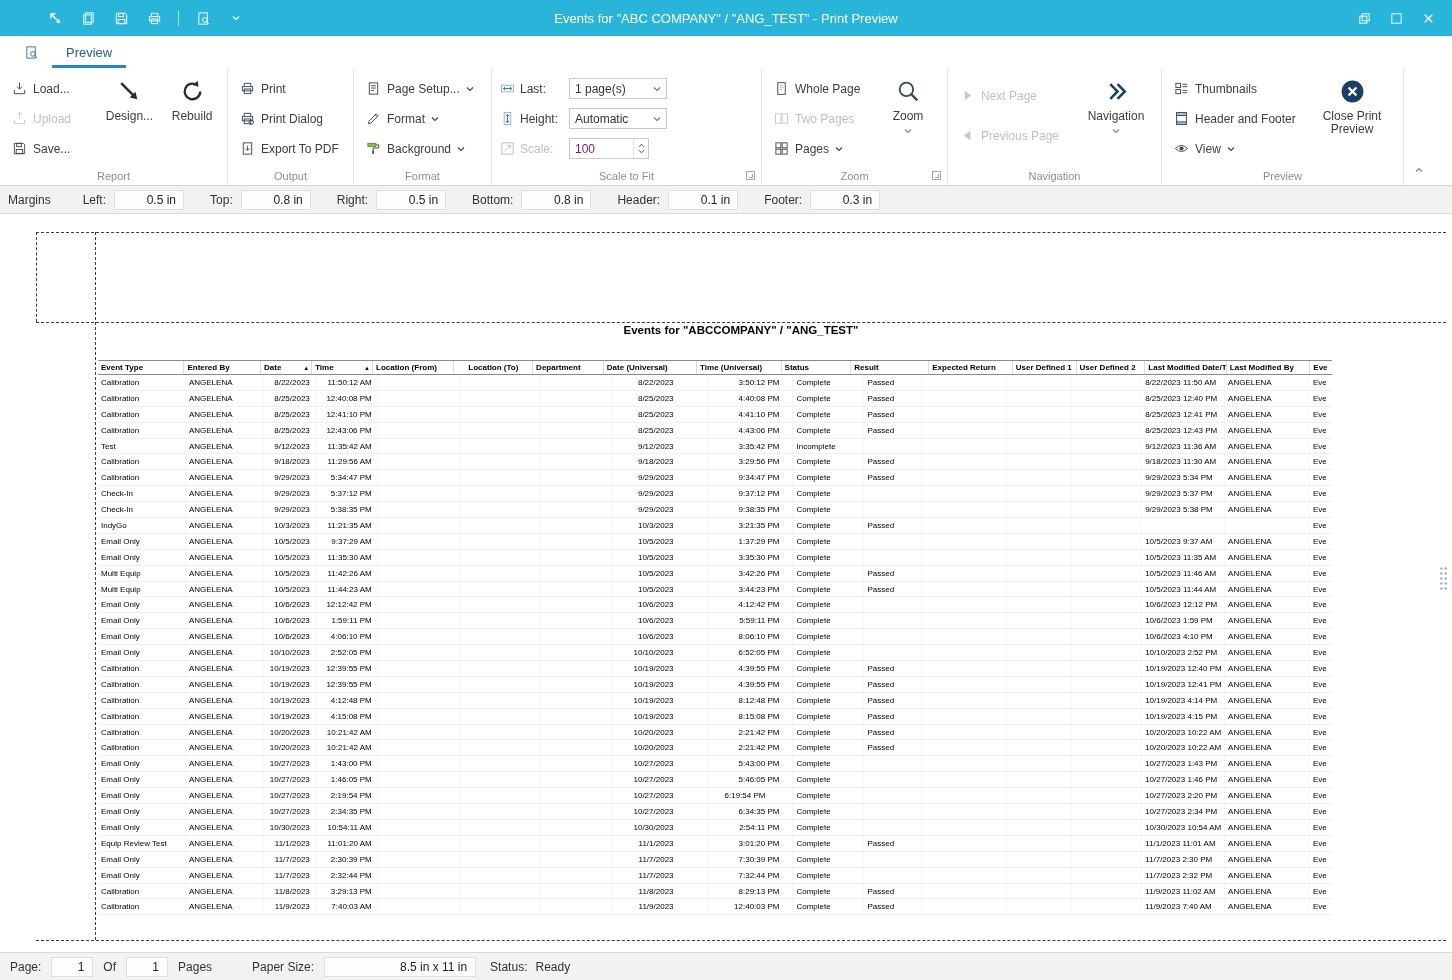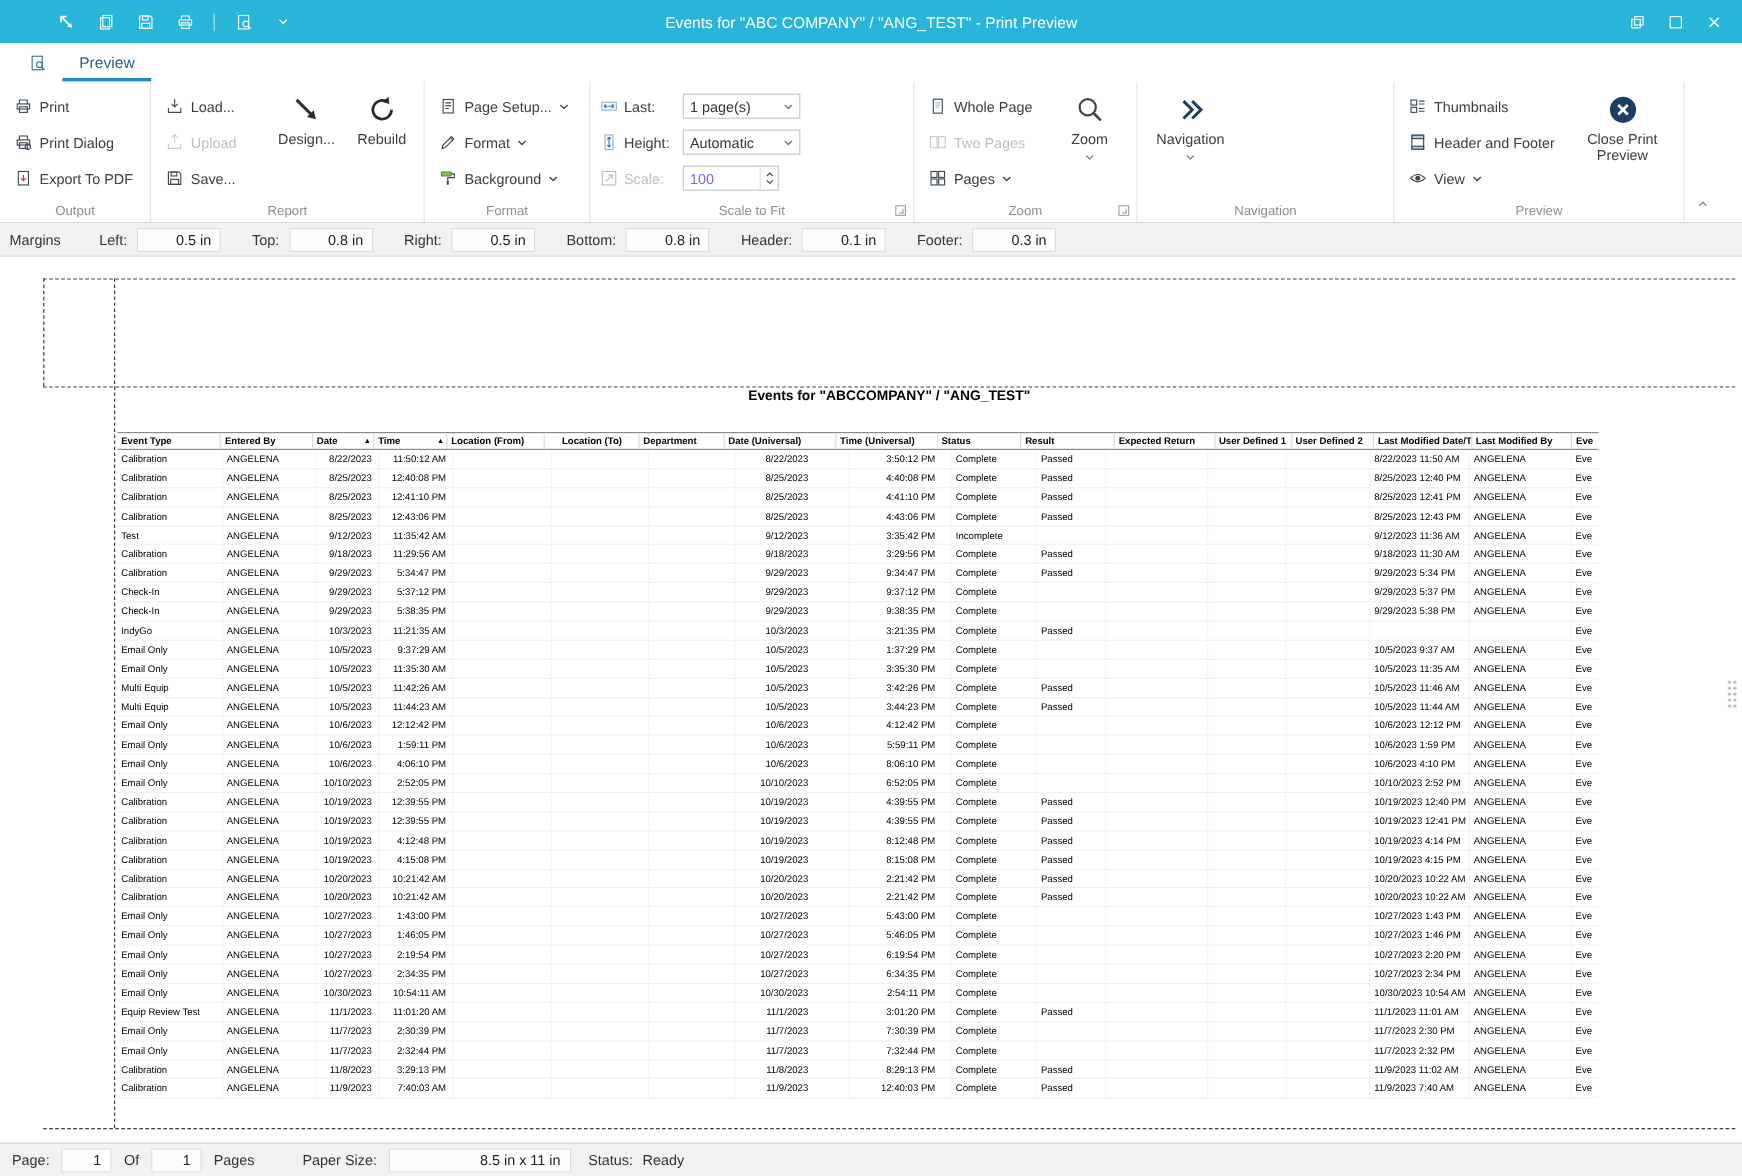--- a/index.html
+++ b/index.html
@@ -40,21 +40,21 @@
   .disabled svg{color:#c9c9c9 !important}
   .lbtn{display:flex;flex-direction:column;align-items:center;gap:5px;padding:5px 5px 0;font-size:12px;color:#3d3d3d;text-align:center;line-height:13px}
   .lbtn .ic-lg{color:#3d4752}
   .fitbtn{border:1px solid #35a0d9;background:#ddf0fa;border-radius:2px;height:94px;width:78px;padding-top:9px;margin-right:6px}
   .chevd{color:#8b8b8b}
   .srow{display:flex;align-items:center;gap:5px;height:21px;font-size:12px;color:#3d3d3d}
   .flabel{width:44px}
   .combo{display:flex;align-items:center;justify-content:space-between;width:98px;height:21px;border:1px solid #c3cad0;background:#fff;padding:0 5px;font-size:12px;color:#333}
   .combo .chevd{color:#777}
   .spin{display:flex;width:80px;height:21px;border:1px solid #c3cad0;background:#fff}
-  .spin .sval{flex:1;font-size:12px;padding:3px 5px;color:#8b5cf6}
+  .spin .sval{flex:1;font-size:12px;padding:3px 5px;color:#701a75}
   .sarrows{width:15px;border-left:1px solid #dfe3e6;display:flex;flex-direction:column;align-items:center;justify-content:center;gap:1px;color:#888}
   .sarrows svg{width:7px;height:5px}
   .launcher{position:absolute;right:6px;bottom:5px;width:9px;height:9px;border:1px solid #a6a6a6}
   .launcher::after{content:"";position:absolute;right:1px;bottom:1px;width:3px;height:3px;border-right:1px solid #a6a6a6;border-bottom:1px solid #a6a6a6}
   .collapse{position:absolute;right:22px;bottom:6px;width:22px;height:18px;display:flex;align-items:center;justify-content:center;color:#8a8a8a}
 
   
   .marginsbar{position:absolute;top:186px;left:0;width:100%;height:28px;background:#f2f2f3;border-bottom:1px solid #dadada;display:flex;align-items:center;font-size:12px;color:#333;padding-left:8px}
   .mtitle{margin-right:32px}
   .mlabel{margin-right:8px}
@@ -160,20 +160,64 @@
         <path d="M11.3 11.3L14 14" stroke="currentColor"></path>
       </svg>
     </span>
   <div class="tab active">
       <span>Preview</span>
     </div>
 </div>
 
 <div class="ribbon">
 
+  <div class="rgroup" style="width:228px">
+    <div class="scol" style="width:90px">
+      <div class="sbtn">
+        <svg class="ic" viewBox="0 0 16 16">
+            <path d="M8 1.5v7" stroke="currentColor" fill="none"></path>
+            <path d="M5.3 6L8 8.7 10.7 6" fill="none" stroke="currentColor"></path>
+            <path d="M2.5 9.5v4h11v-4" fill="none" stroke="currentColor"></path>
+          </svg>
+        <span>Load...</span>
+      </div>
+      <div class="sbtn disabled">
+        <svg class="ic" viewBox="0 0 16 16">
+            <path d="M8 8.5v-7" stroke="currentColor" fill="none"></path>
+            <path d="M5.3 4L8 1.3 10.7 4" fill="none" stroke="currentColor"></path>
+            <path d="M2.5 9.5v4h11v-4" fill="none" stroke="currentColor"></path>
+          </svg>
+        <span>Upload</span>
+      </div>
+      <div class="sbtn">
+        <svg class="ic" viewBox="0 0 16 16">
+            <path d="M2.5 2.5h9.5l1.5 1.5v9.5h-11z" fill="none" stroke="currentColor"></path>
+            <rect x="5" y="2.5" width="5" height="3.5" fill="none" stroke="currentColor"></rect>
+            <rect x="4.5" y="9" width="7" height="4.5" fill="none" stroke="currentColor"></rect>
+          </svg>
+        <span>Save...</span>
+      </div>
+    </div>
+    <div class="lbtn" style="width:64px">
+      <svg class="ic-lg" viewBox="0 0 26 26">
+          <path d="M5 5L18 18" stroke="#2b2b2b" stroke-width="2.4" fill="none"></path>
+          <path d="M20.5 20.5l-7.2-1.8 5.4-5.4z" fill="#2b2b2b"></path>
+        </svg>
+      <span>Design...</span>
+    </div>
+    <div class="lbtn" style="width:62px">
+      <svg class="ic-lg" viewBox="0 0 26 26">
+          <path d="M20.5 13a7.5 7.5 0 1 1-3.2-6.2" fill="none" stroke="#2b2b2b" stroke-width="2.2"></path>
+          <path d="M18 2.6l.8 5.8-5.6-1.6z" fill="#2b2b2b"></path>
+        </svg>
+      <span>Rebuild</span>
+    </div>
+    <div class="rlabel">Report</div>
+  </div>
+
   <div class="rgroup" style="width:126px">
     <div class="scol">
       <div class="sbtn">
         <svg class="ic" viewBox="0 0 16 16">
             <path d="M4.5 6V2.5h7V6" fill="none" stroke="currentColor"></path>
             <rect x="2.5" y="6" width="11" height="4.5" fill="none" stroke="currentColor"></rect>
             <rect x="4.5" y="8.5" width="7" height="5" fill="none" stroke="currentColor"></rect>
           </svg>
         <span>Print</span>
       </div>
@@ -188,64 +232,20 @@
       </div>
       <div class="sbtn">
         <svg class="ic" viewBox="0 0 16 16">
             <rect x="3.5" y="2" width="9" height="12" fill="none" stroke="currentColor"></rect>
             <path d="M8 5v5M5.8 8l2.2 2.2L10.2 8" fill="none" stroke="#c0392b"></path>
           </svg>
         <span>Export To PDF</span>
       </div>
     </div>
     <div class="rlabel">Output</div>
-  </div>
-
-  <div class="rgroup" style="width:228px">
-    <div class="scol" style="width:90px">
-      <div class="sbtn">
-        <svg class="ic" viewBox="0 0 16 16">
-            <path d="M8 1.5v7" stroke="currentColor" fill="none"></path>
-            <path d="M5.3 6L8 8.7 10.7 6" fill="none" stroke="currentColor"></path>
-            <path d="M2.5 9.5v4h11v-4" fill="none" stroke="currentColor"></path>
-          </svg>
-        <span>Load...</span>
-      </div>
-      <div class="sbtn disabled">
-        <svg class="ic" viewBox="0 0 16 16">
-            <path d="M8 8.5v-7" stroke="currentColor" fill="none"></path>
-            <path d="M5.3 4L8 1.3 10.7 4" fill="none" stroke="currentColor"></path>
-            <path d="M2.5 9.5v4h11v-4" fill="none" stroke="currentColor"></path>
-          </svg>
-        <span>Upload</span>
-      </div>
-      <div class="sbtn">
-        <svg class="ic" viewBox="0 0 16 16">
-            <path d="M2.5 2.5h9.5l1.5 1.5v9.5h-11z" fill="none" stroke="currentColor"></path>
-            <rect x="5" y="2.5" width="5" height="3.5" fill="none" stroke="currentColor"></rect>
-            <rect x="4.5" y="9" width="7" height="4.5" fill="none" stroke="currentColor"></rect>
-          </svg>
-        <span>Save...</span>
-      </div>
-    </div>
-    <div class="lbtn" style="width:64px">
-      <svg class="ic-lg" viewBox="0 0 26 26">
-          <path d="M5 5L18 18" stroke="#2b2b2b" stroke-width="2.4" fill="none"></path>
-          <path d="M20.5 20.5l-7.2-1.8 5.4-5.4z" fill="#2b2b2b"></path>
-        </svg>
-      <span>Design...</span>
-    </div>
-    <div class="lbtn" style="width:62px">
-      <svg class="ic-lg" viewBox="0 0 26 26">
-          <path d="M20.5 13a7.5 7.5 0 1 1-3.2-6.2" fill="none" stroke="#2b2b2b" stroke-width="2.2"></path>
-          <path d="M18 2.6l.8 5.8-5.6-1.6z" fill="#2b2b2b"></path>
-        </svg>
-      <span>Rebuild</span>
-    </div>
-    <div class="rlabel">Report</div>
   </div>
 
   <div class="rgroup" style="width:138px">
     <div class="scol">
       <div class="sbtn">
         <svg class="ic" viewBox="0 0 16 16">
             <rect x="3.5" y="2" width="9" height="12" fill="none" stroke="currentColor"></rect>
             <path d="M5.5 5h5M5.5 7.5h5M5.5 10h3" stroke="currentColor" fill="none"></path>
           </svg>
         <span>Page Setup...</span>
@@ -366,20 +366,34 @@
       <span>Zoom</span>
       <svg class="icx chevd" viewBox="0 0 8 6">
           <path d="M1 1.5l3 3 3-3" fill="none" stroke="currentColor" stroke-width="1.2"></path>
         </svg>
     </div>
     <div class="rlabel">Zoom</div>
     <span class="launcher"></span>
   </div>
 
   <div class="rgroup" style="width:214px">
+    <div class="scol nav2" style="width:124px">
+      <div class="sbtn disabled">
+        <svg class="ic" viewBox="0 0 16 16">
+            <path d="M5 3l7 5-7 5z" fill="currentColor"></path>
+          </svg>
+        <span>Next Page</span>
+      </div>
+      <div class="sbtn disabled">
+        <svg class="ic" viewBox="0 0 16 16">
+            <path d="M11 3L4 8l7 5z" fill="currentColor"></path>
+          </svg>
+        <span>Previous Page</span>
+      </div>
+    </div>
     <div class="lbtn" style="width:72px">
       <svg class="ic-lg" viewBox="0 0 26 26">
           <path d="M7 6l7 7-7 7M14 6l7 7-7 7" fill="none" stroke="#1c3e66" stroke-width="2.4"></path>
         </svg>
       <span>Navigation</span>
       <svg class="icx chevd" viewBox="0 0 8 6">
           <path d="M1 1.5l3 3 3-3" fill="none" stroke="currentColor" stroke-width="1.2"></path>
         </svg>
     </div>
     <div class="rlabel">Navigation</div>
@@ -1009,21 +1023,21 @@
         </div>
         <div class="tr">
           <div class="td" style="width: 87px;">Email Only</div>
           <div class="td" style="width: 78px;">ANGELENA</div>
           <div class="td a-r" style="width: 52px;">10/27/2023</div>
           <div class="td a-r" style="width: 62px;">2:19:54 PM</div>
           <div class="td" style="width: 82px;"></div>
           <div class="td" style="width: 81px;"></div>
           <div class="td" style="width: 72px;"></div>
           <div class="td a-ru" style="width: 95px;">10/27/2023</div>
-          <div class="td a-rt" style="width: 86px;">6:19:54 PM</div>
+          <div class="td a-rt" style="width: 86px; text-align: center;">6:19:54 PM</div>
           <div class="td" style="width: 71px;">Complete</div>
           <div class="td" style="width: 58px;"></div>
           <div class="td" style="width: 85px;"></div>
           <div class="td" style="width: 65px;"></div>
           <div class="td" style="width: 70px;"></div>
           <div class="td" style="width: 83px;">10/27/2023 2:20 PM</div>
           <div class="td" style="width: 85px;">ANGELENA</div>
           <div class="td" style="width: 23px;">Eve</div>
         </div>
         <div class="tr">

